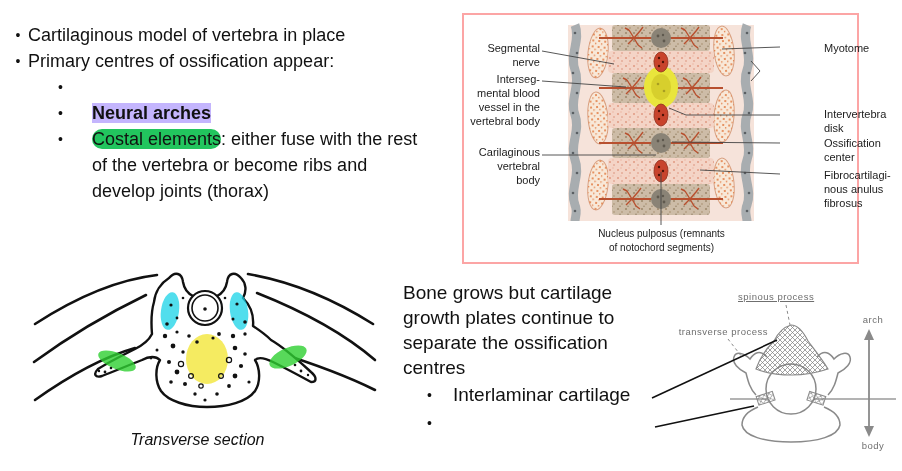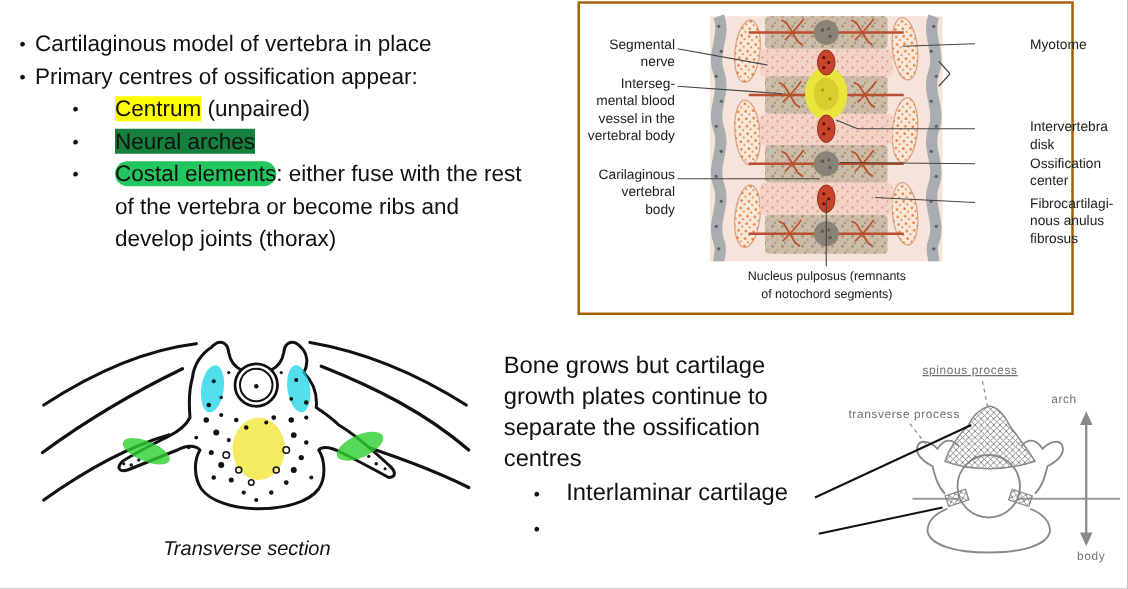--- a/index.html
+++ b/index.html
@@ -9,26 +9,26 @@
   }
   
   .bullets{position:absolute;left:8px;top:22px;width:420px;font-size:18px;line-height:26px;}
   .brow{display:flex;}
   .bdot{width:20px;flex:0 0 20px;text-align:center;font-size:14px;line-height:26px;}
   .sub .bdot{margin-left:46px;flex:0 0 34px;text-align:left;padding-left:4px;}
   .sub{margin-top:0;}
   .btxt{flex:1;}
   .sub3txt{width:300px;}
   .hl-y{background:#ffff00;}
-  .hl-c{background:#15803d;}
+  .hl-c{background:#c4b5fd;font-weight:bold;}
   .hl-g{background:#22c55e;border-radius:10px;}
   
   .embryo-box{
-    position:absolute;left:462px;top:1px;width:393px;height:247px;
-    border:2px solid #a16207;background:#fff;
+    position:absolute;left:462px;top:13px;width:393px;height:247px;
+    border:2px solid #fca5a5;background:#fff;
   }
   .embryo-box svg{position:absolute;left:0;top:0;}
   .fig-label{
     position:absolute;font-size:11px;line-height:14px;color:#1c1c1c;
     white-space:pre-line;
   }
   .lab-left{text-align:right;}
   .lab-right{text-align:left;padding-left:40px;}
   .embryo-caption{
     position:absolute;left:90px;top:212px;width:215px;text-align:center;
@@ -58,21 +58,20 @@
     <div class="brow">
       <span class="bdot">•</span>
       <span class="btxt">Cartilaginous model of vertebra in place</span>
     </div>
     <div class="brow">
       <span class="bdot">•</span>
       <span class="btxt">Primary centres of ossification appear:</span>
     </div>
     <div class="brow sub">
       <span class="bdot">•</span>
-      <span class="btxt"><span class="hl-y">Centrum</span><span> (unpaired)</span></span>
     </div>
     <div class="brow sub">
       <span class="bdot">•</span>
       <span class="btxt"><span class="hl-c">Neural arches</span><span></span></span>
     </div>
     <div class="brow sub">
       <span class="bdot">•</span>
       <span class="btxt sub3txt"><span class="hl-g">Costal elements</span><span>: either fuse with the rest of the vertebra or become ribs and develop joints (thorax)</span></span>
     </div>
   </div>
@@ -389,17 +388,17 @@
         <path d="M78,54 L92,72"></path>
       </g>
 
       <g stroke="#111" stroke-width="1.6" fill="none">
         <path d="M2,113 L127,55"></path>
         <path d="M5,142 L104,121"></path>
       </g>
     </svg>
     <div class="vfig-label" style="left:88px;top:6px;width:100px;text-align:left;text-decoration:underline;">spinous process</div>
     <div class="vfig-label" style="left:18px;top:41px;width:100px;text-align:right;">transverse process</div>
-    <div class="vfig-label" style="left:191px;top:29px;width:40px;text-align:left;">arch</div>
+    <div class="vfig-label" style="left:203px;top:29px;width:40px;text-align:center;">arch</div>
     <div class="vfig-label" style="left:203px;top:155px;width:40px;text-align:center;">body</div>
   </div>
 
 </div>
 
 </body></html>

